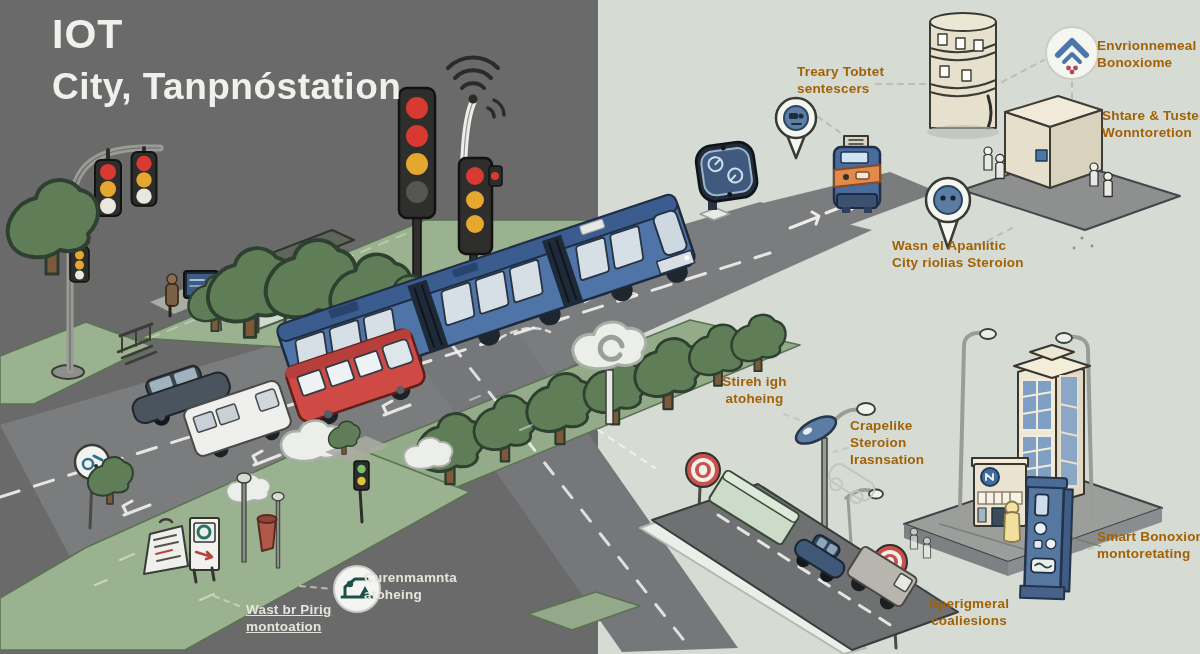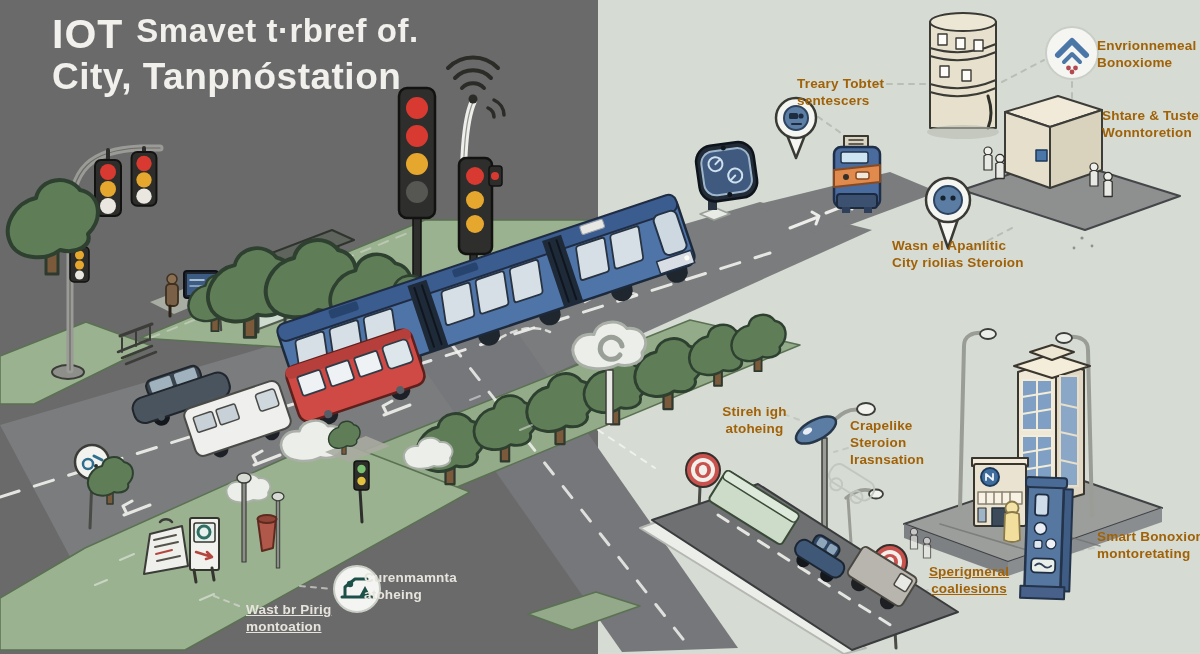--- a/index.html
+++ b/index.html
@@ -1,24 +1,24 @@
 <!DOCTYPE html>
 <html><head>
 <meta charset="utf-8">
 <style>
   html,body{margin:0;padding:0;}
   .stage{position:relative;width:1200px;height:654px;overflow:hidden;
          font-family:"Liberation Sans",sans-serif;background:#d6dbd3;}
   .stage svg{position:absolute;left:0;top:0;}
   svg *{stroke-linecap:round;stroke-linejoin:round;}
   .title{position:absolute;left:52px;top:14px;color:#f1f0ec;font-weight:800;line-height:1.02;}
-  .title .row1{display:flex;align-items:flex-start;}
+  .title .row1{display:flex;align-items:center;}
   .title .big{font-size:41px;letter-spacing:1px;}
   .title .rest{font-size:33px;margin-left:13px;letter-spacing:.5px;}
-  .title .l2{font-size:37px;letter-spacing:.5px;margin-top:2px;}
+  .title .l2{font-size:37px;letter-spacing:.5px;margin-top:12px;}
   .lbl{position:absolute;font-size:13.5px;font-weight:700;color:#a16207;
        line-height:1.25;letter-spacing:.2px;white-space:nowrap;}
   .lbl.light{color:#e6e4dc;}
   .lbl.center{text-align:center;}
 </style>
 </head>
 <body>
 
 <div class="stage">
 <svg width="1200" height="654" viewBox="0 0 1200 654">
@@ -537,55 +537,54 @@
     <path d="M -12,8 L -12,-2 L -2,-10 L 10,-10 M -15,8 L 15,8" fill="none" stroke="#1d5048" stroke-width="3"></path>
     <path d="M 2,8 L 8,-3 L 14,8 Z" fill="#1d5048"></path>
     <circle cx="-7" cy="-5" r="3.2" fill="#1d5048"></circle>
   </g>
 
 </svg>
 
 <div class="title">
   <div class="row1">
     <span class="big">IOT</span>
-    <span class="rest">Smavet t·rbref of.</span>
   </div>
   <div class="l2">City, Tanpnóstation</div>
 </div>
 
-<div class="lbl" style="left:797px;top:64px;margin-top:12px;">
+<div class="lbl" style="left:797px;top:64px;">
   <div>Treary Tobtet</div>
   <div>sentescers</div>
 </div>
 <div class="lbl" style="left:1097px;top:38px;">
   <div>Envrionnemeal</div>
   <div>Bonoxiome</div>
 </div>
 <div class="lbl" style="left:1102px;top:108px;">
   <div>Shtare &amp; Tusterr</div>
   <div>Wonntoretion</div>
 </div>
 <div class="lbl" style="left:892px;top:238px;">
   <div>Wasn el Apanlitic</div>
   <div>City riolias Steroion</div>
 </div>
-<div class="lbl center" style="left:712px;top:404px;width:85px;">
+<div class="lbl center" style="left:712px;top:374px;width:85px;">
   <div>Stireh igh</div>
   <div>atoheing</div>
 </div>
 <div class="lbl" style="left:850px;top:418px;">
   <div>Crapelike</div>
   <div>Steroion</div>
   <div>Irasnsation</div>
 </div>
 <div class="lbl" style="left:1097px;top:529px;">
   <div>Smart Bonoxiome</div>
   <div>montoretating</div>
 </div>
-<div class="lbl center" style="left:925px;top:564px;width:88px;text-decoration:underline;">
+<div class="lbl center" style="left:925px;top:596px;width:88px;">
   <div>Sperigmeral</div>
   <div>coaliesions</div>
 </div>
 <div class="lbl light" style="left:364px;top:570px;">
   <div>Curenmamnta</div>
   <div>atoheing</div>
 </div>
 <div class="lbl light" style="left:246px;top:602px;text-decoration:underline;">
   <div>Wast br Pirig</div>
   <div>montoation</div>

